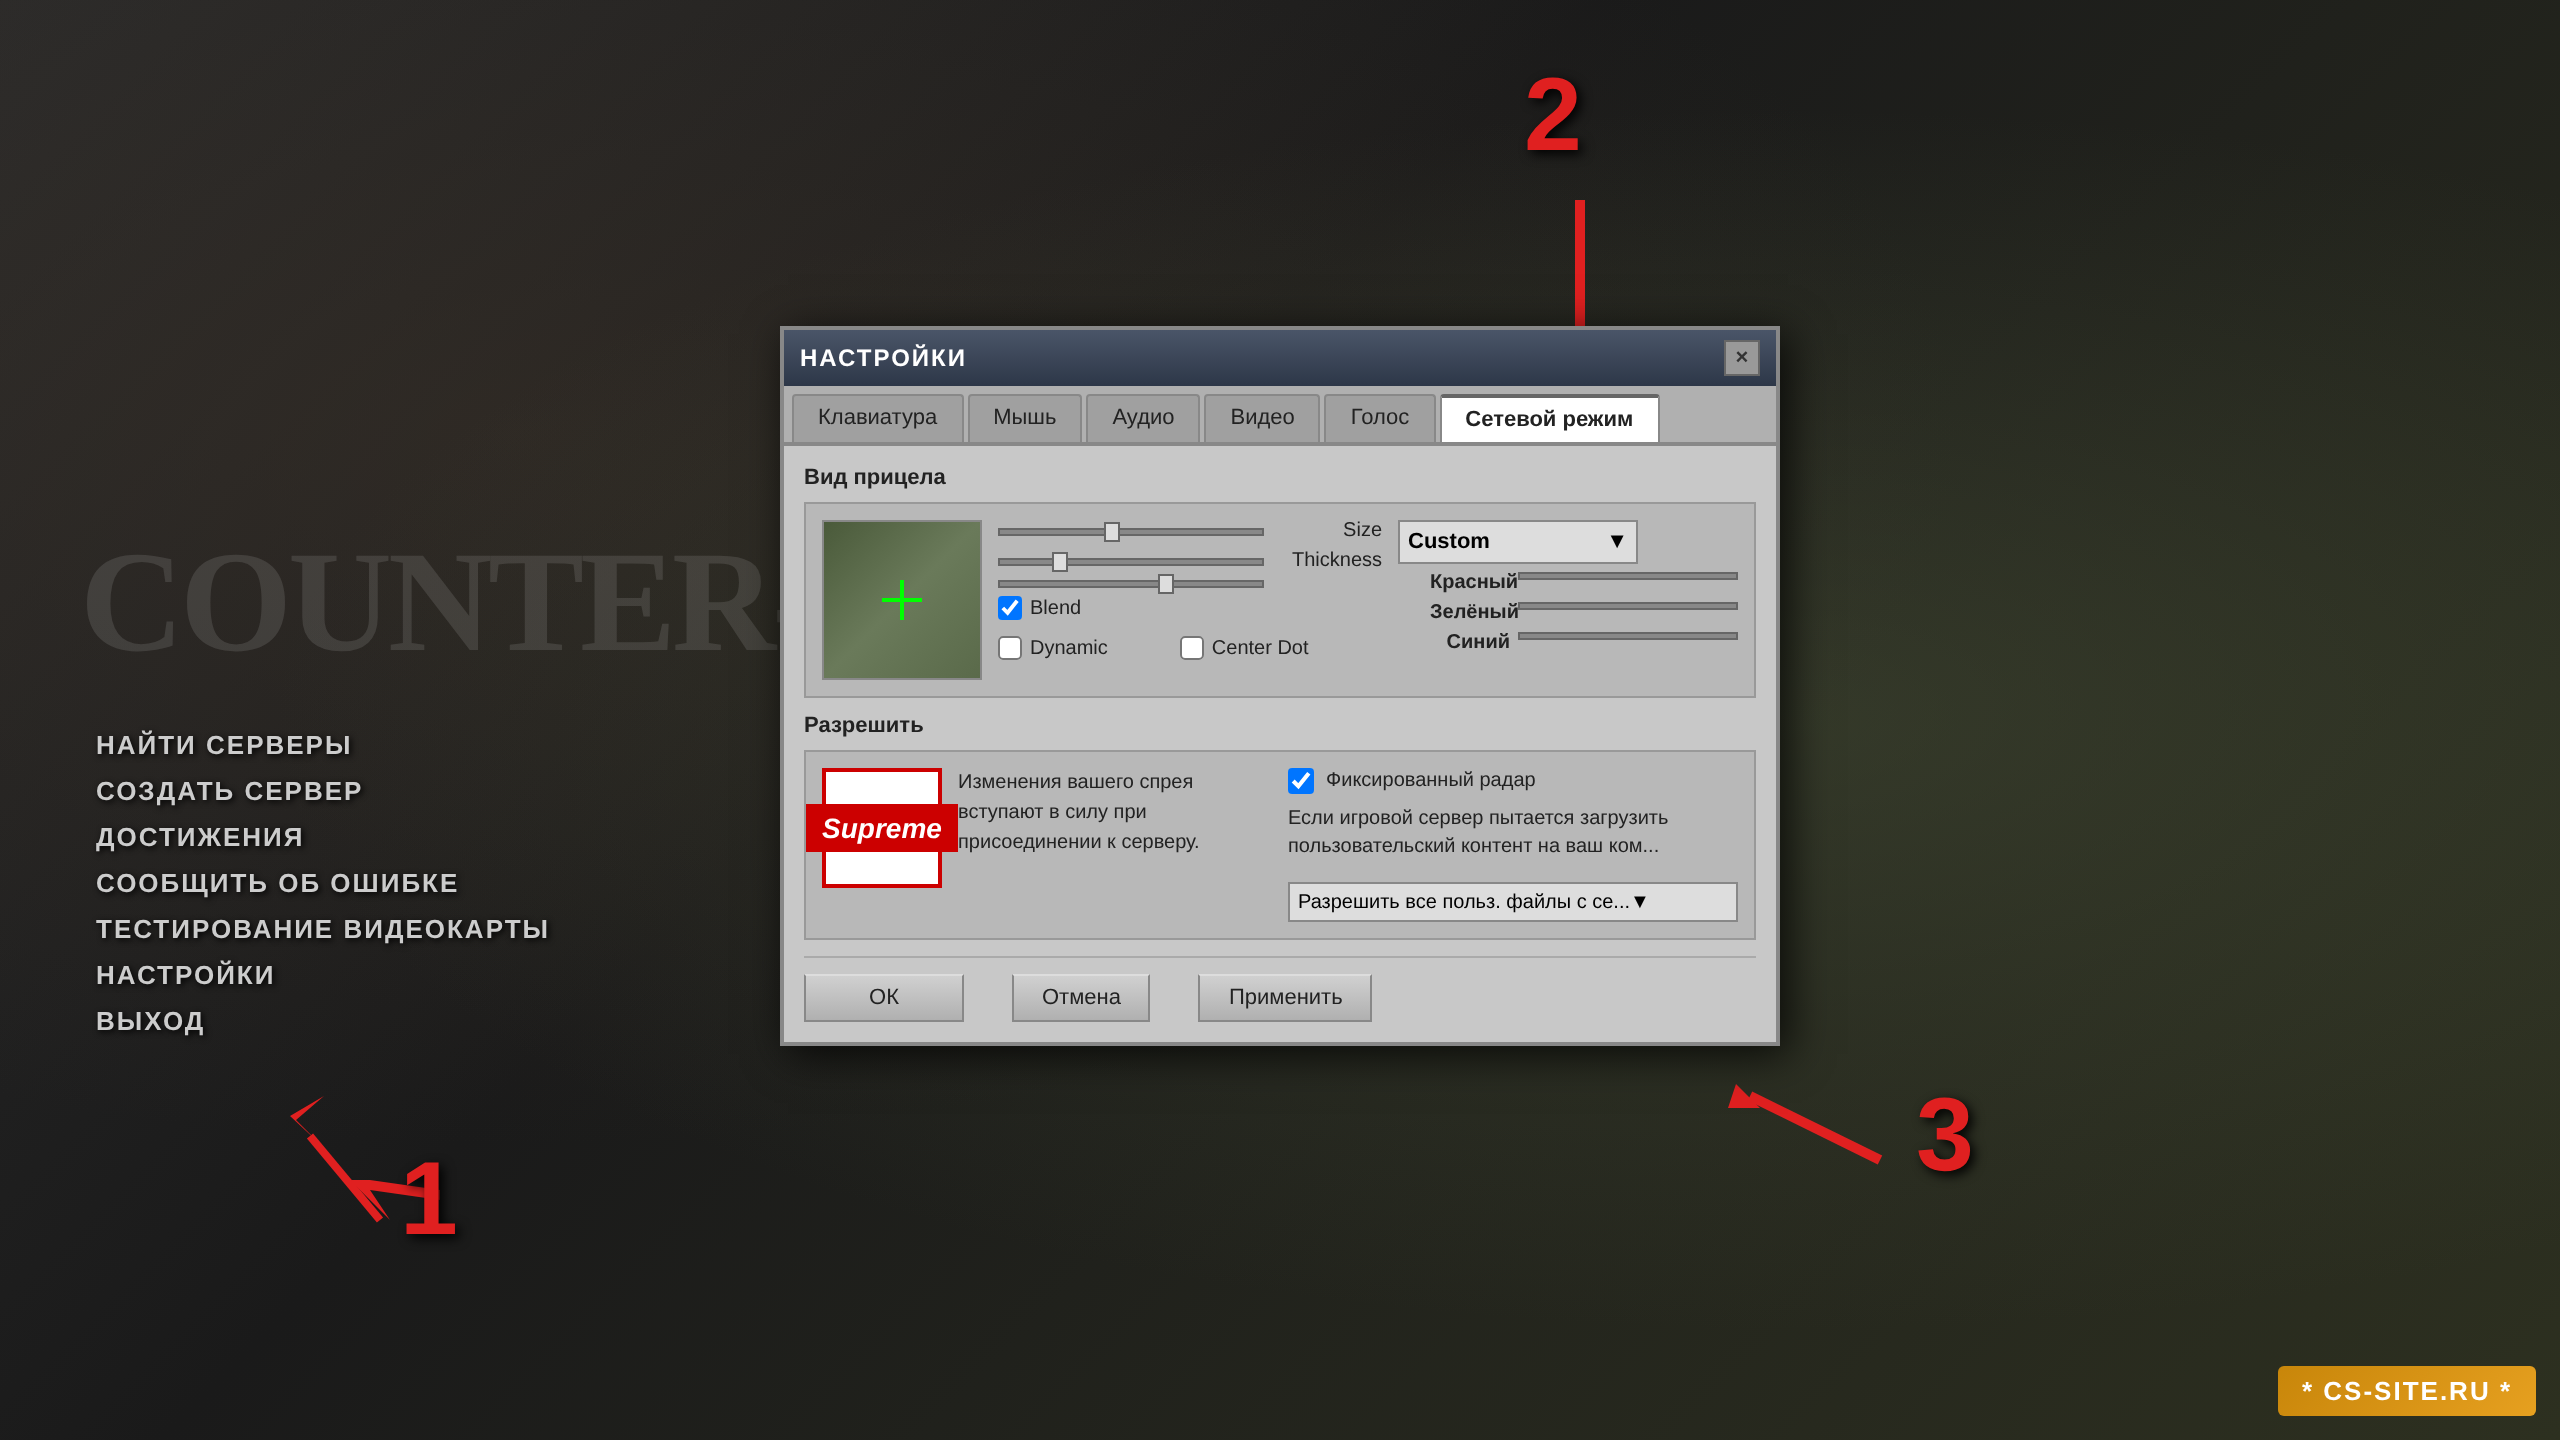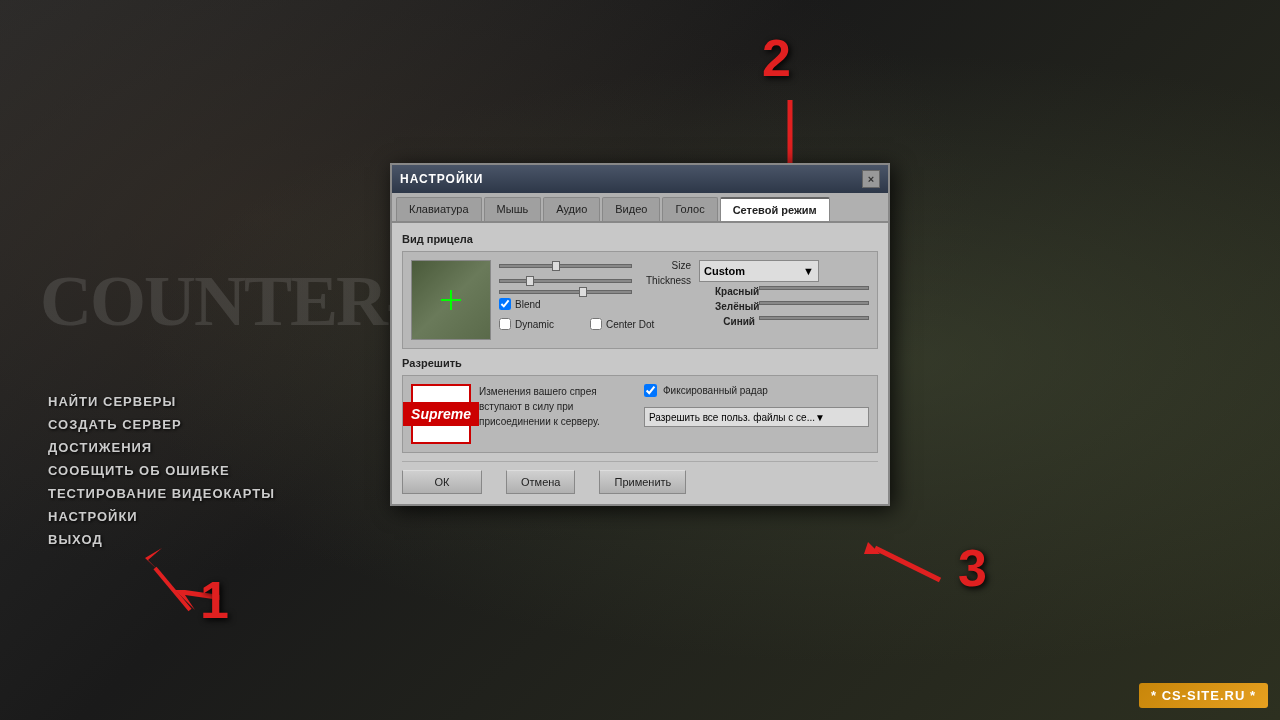--- a/index.html
+++ b/index.html
@@ -37,21 +37,21 @@
       font-family: Georgia, serif;
       letter-spacing: -2px;
       text-transform: uppercase;
       pointer-events: none;
     }
 
     
     .left-menu {
       position: absolute;
       left: 48px;
-      top: 394px;
+      top: 365px;
       display: flex;
       flex-direction: column;
       gap: 8px;
     }
     .left-menu-item {
       color: #cccccc;
       font-size: 13px;
       font-weight: bold;
       letter-spacing: 1px;
       text-transform: uppercase;
@@ -525,20 +525,21 @@
             <span class="graffiti-text">Supreme</span>
           </div>
           <div class="graffiti-info">Изменения вашего спрея вступают в силу при присоединении к серверу.</div>
         </div>
 
         <div class="right-panel">
           <div class="radar-row">
             <input type="checkbox" checked="" style="">
             <span>Фиксированный радар</span>
           </div>
+          <div class="server-text">Если игровой сервер пытается загрузить пользовательский контент на ваш ком...</div>
           <div class="server-dropdown">
             <span>Разрешить все польз. файлы с се...▼</span>
           </div>
         </div>
       </div>
     </div>
 
 
     <div class="ok-cancel-row">
       <button class="btn btn-ok">ОК</button>

